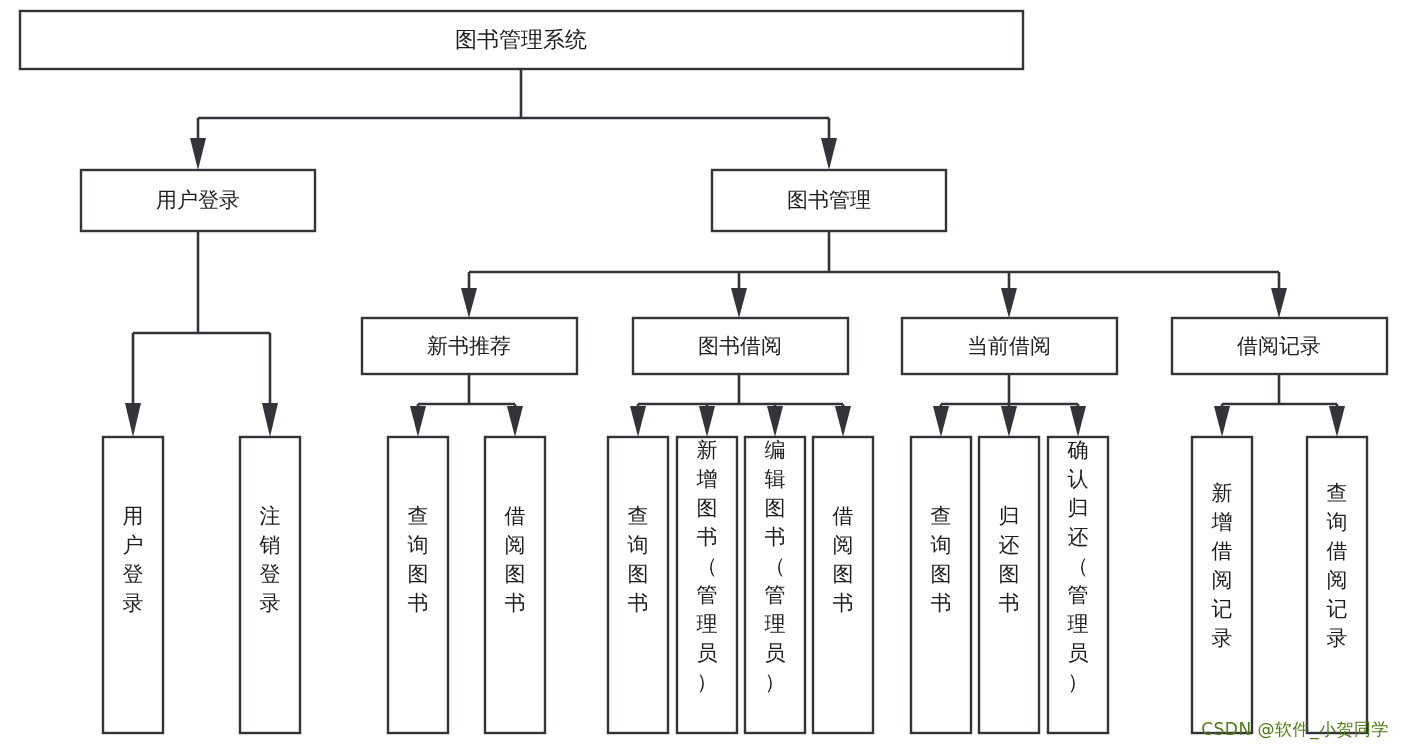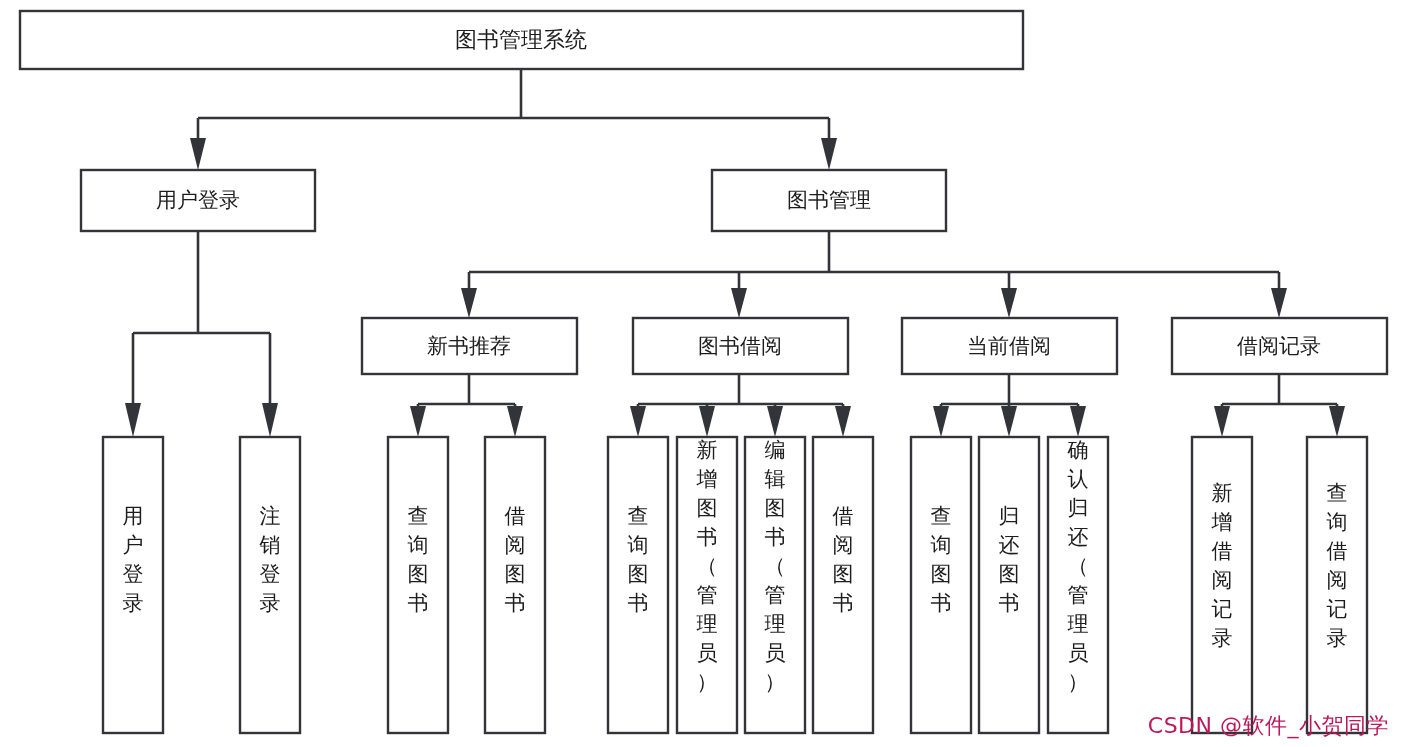--- a/index.html
+++ b/index.html
@@ -54,22 +54,22 @@
     font-family: "DejaVu Sans", "Liberation Sans", sans-serif;
     fill: #1d1d1f;
     font-size: 21px;
     text-anchor: middle;
   }
   .watermark {
     position: absolute;
     right: 16px;
     bottom: 6px;
     font-family: "DejaVu Sans", "Liberation Sans", sans-serif;
-    font-size: 22px;
-    color: #be185d;
+    font-size: 17px;
+    color: #4d7c0f;
     letter-spacing: 0.5px;
     white-space: nowrap;
     user-select: none;
   }
 </style>
 </head>
 <body>
 
 <div id="diagram-root">
 

